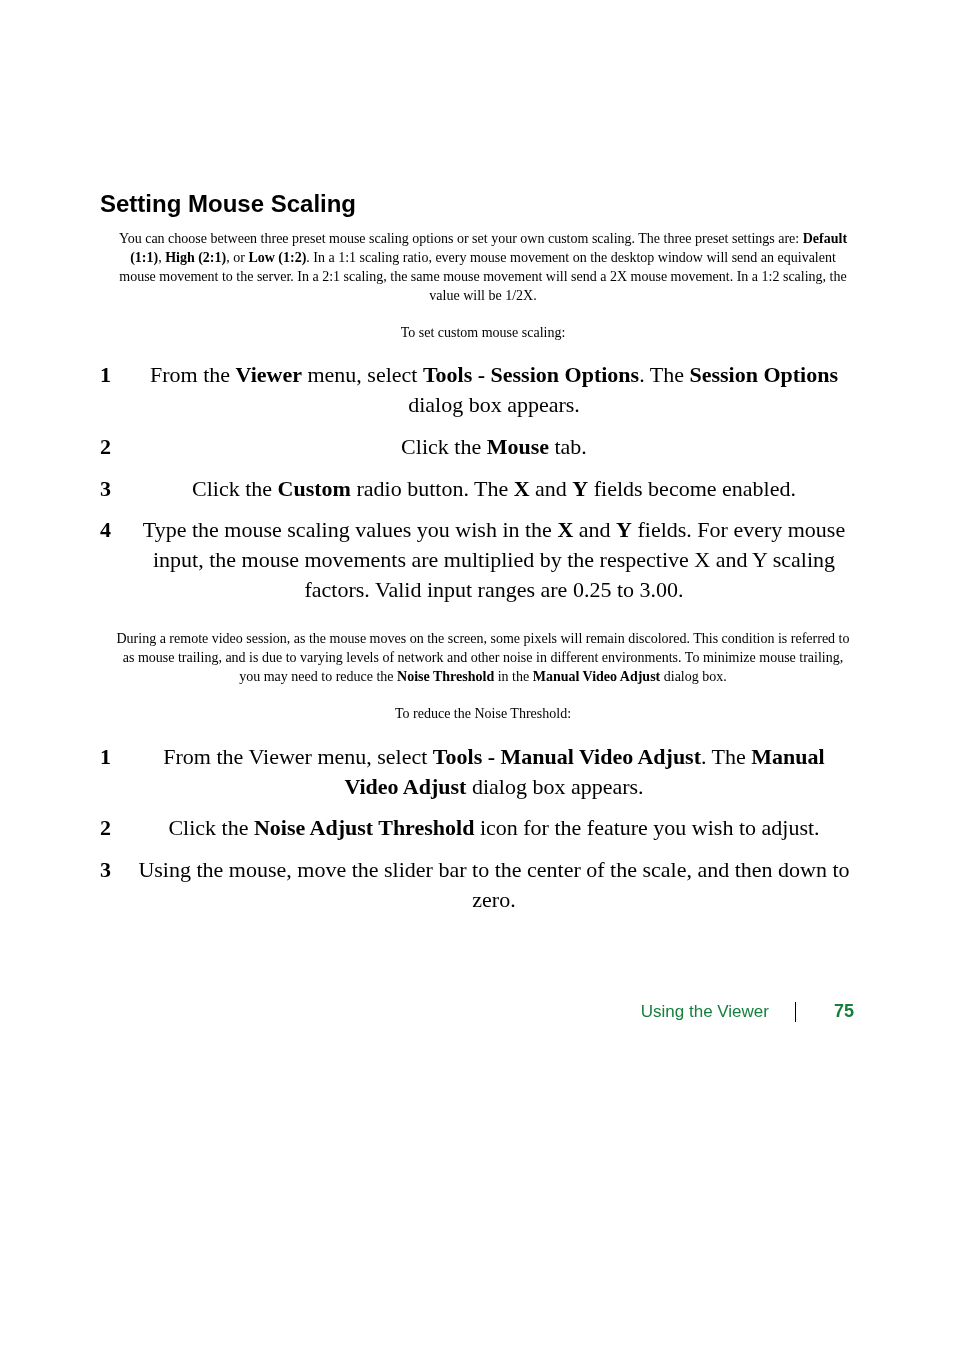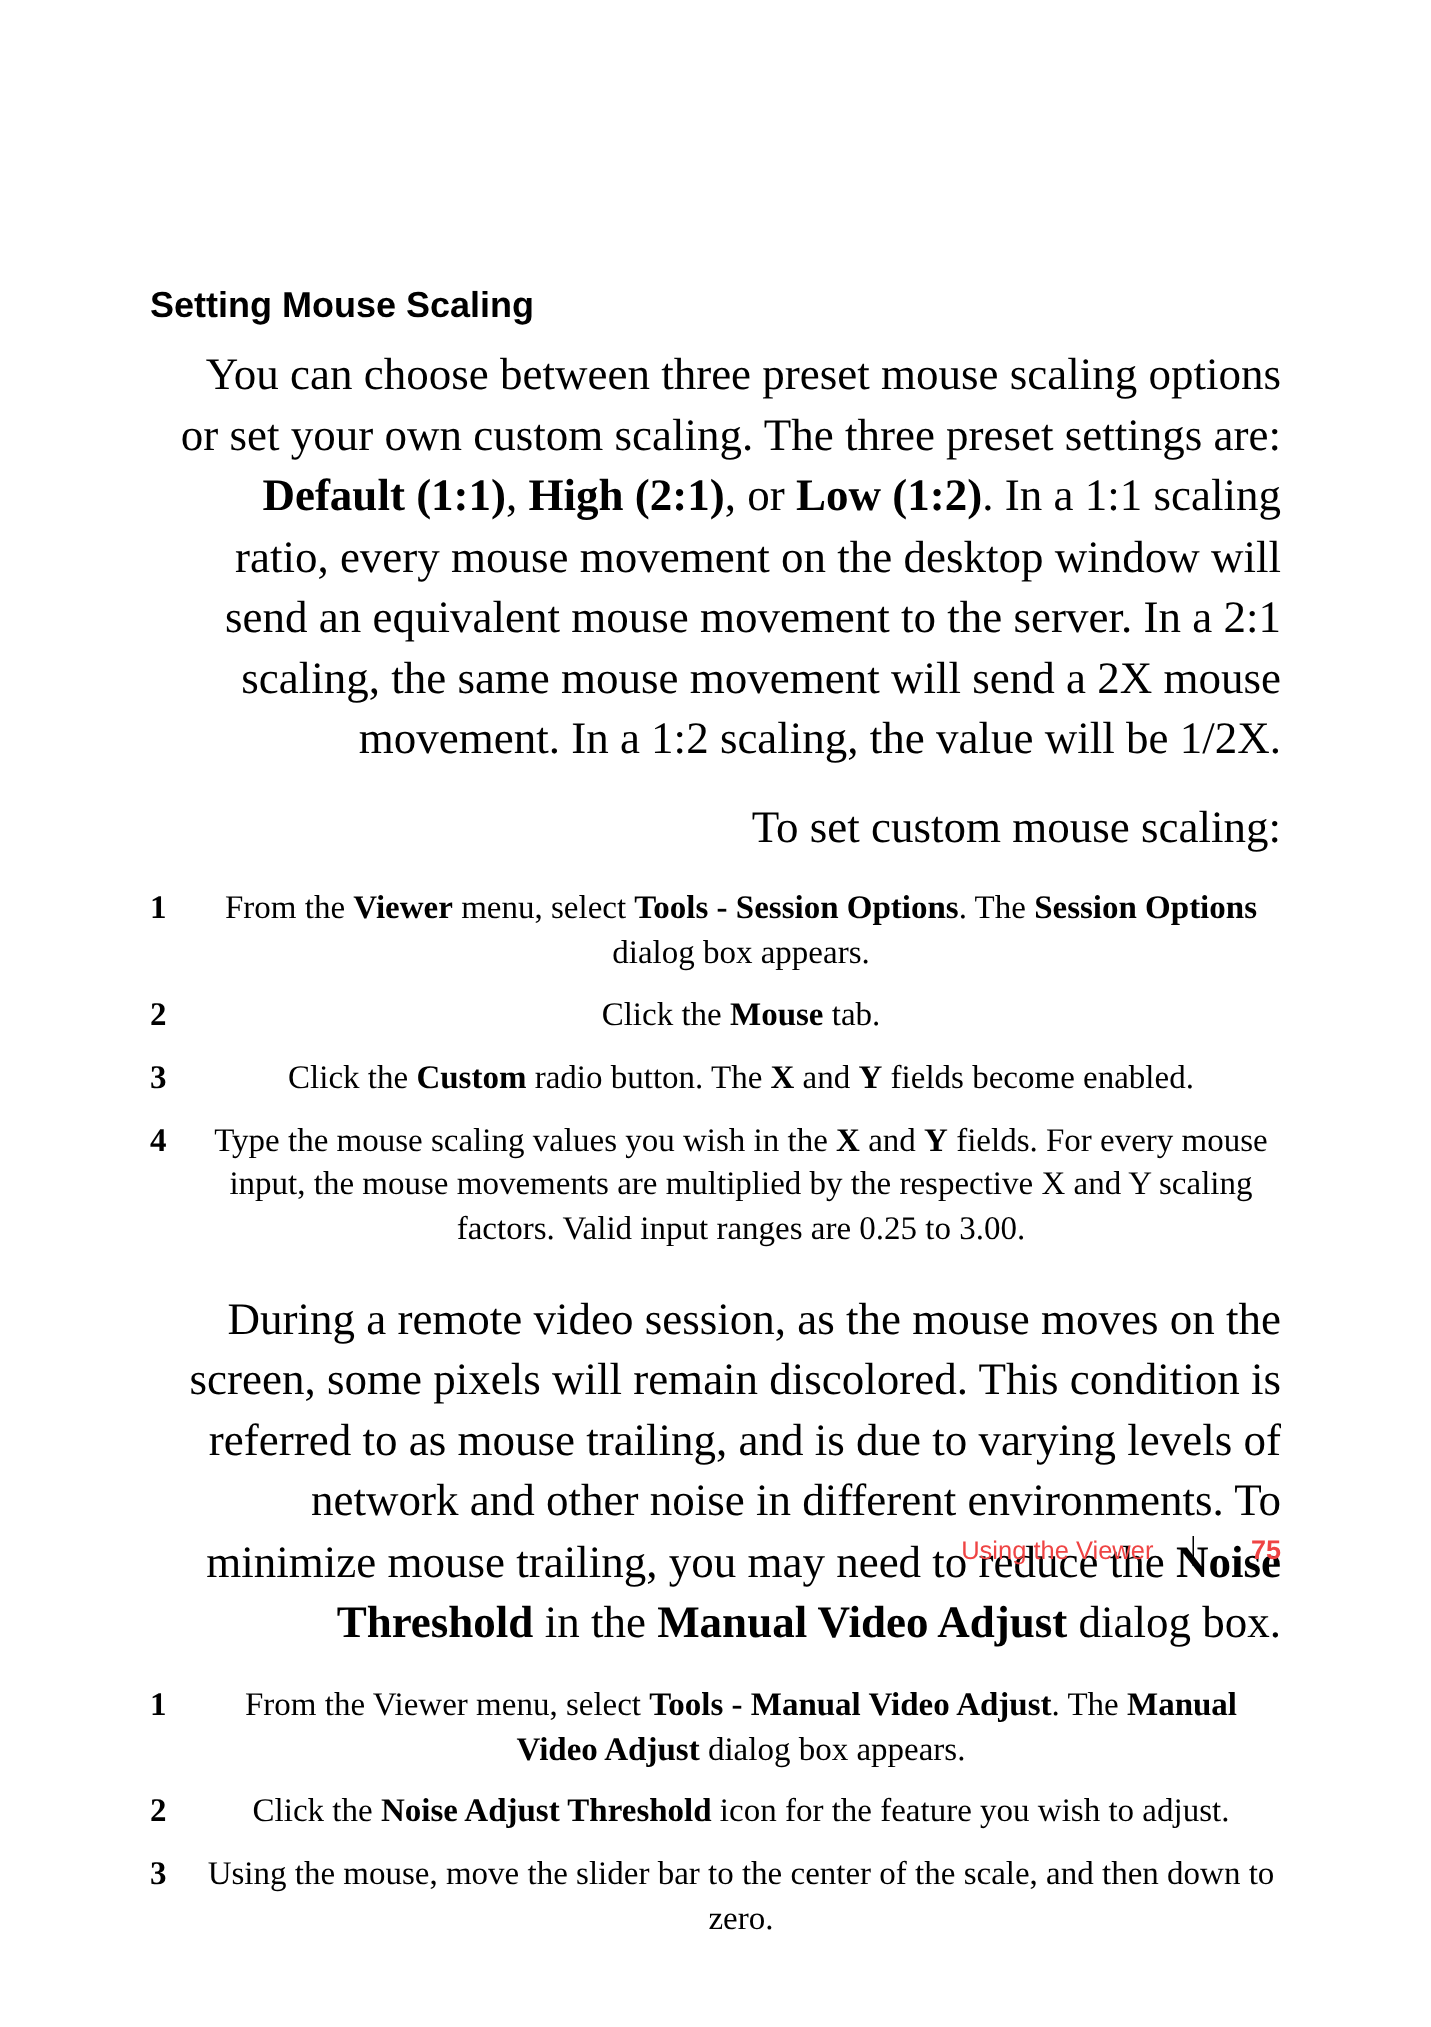--- a/index.html
+++ b/index.html
@@ -21,24 +21,24 @@
   }
   .heading {
     font-family: "Helvetica Neue", Helvetica, Arial, sans-serif;
     font-weight: 700;
     font-stretch: condensed;
     font-size: 24px;
     letter-spacing: 0px;
     margin: 0 0 12px 0;
   }
   .para {
-    font-size: 30px;
+    font-size: 14px;
     line-height: 1.35;
     margin: 0 0 18px 12px;
-    text-align: right;
+    text-align: center;
   }
   .list {
     margin: 0 0 26px 0;
     padding: 0;
   }
   .li {
     display: flex;
     flex-direction: row;
     align-items: flex-start;
     margin: 0 0 12px 0;
@@ -52,28 +52,28 @@
   }
   .li-body {
     flex: 1 1 auto;
     font-size: 22px;
     line-height: 1.35;
     text-align: center;
   }
   .b { font-weight: bold; }
   .footer {
     position: absolute;
-    bottom: 46px;
+    bottom: 68px;
     right: 100px;
     font-family: "Helvetica Neue", Helvetica, Arial, sans-serif;
     font-size: 17px;
     display: flex;
     align-items: center;
     gap: 26px;
-    color: #ef4444;
+    color: #15803d;
   }
   .footer .divider {
     width: 1px;
     height: 20px;
     background: #000;
     display: inline-block;
   }
   .footer .pagenum { font-weight: 700; font-size: 18px; margin-left: 12px; }
   .spacer-top-2 { margin-top: 10px; }
 </style>
@@ -115,20 +115,21 @@
         <span>Type the mouse scaling values you wish in the </span><span class="b">X</span><span> and </span><span class="b">Y</span><span> fields. For every mouse input, the mouse movements are multiplied by the respective X and Y scaling factors. Valid input ranges are 0.25 to 3.00.</span>
       </div>
     </div>
   </div>
 
 
   <p class="para">
     <span>During a remote video session, as the mouse moves on the screen, some pixels will remain discolored. This condition is referred to as mouse trailing, and is due to varying levels of network and other noise in different environments. To minimize mouse trailing, you may need to reduce the </span><span class="b">Noise Threshold</span><span> in the </span><span class="b">Manual Video Adjust</span><span> dialog box.</span>
   </p>
 
+  <p class="para">To reduce the Noise Threshold:</p>
 
   <div class="list">
     <div class="li">
       <div class="li-num">1</div>
       <div class="li-body">
         <span>From the Viewer menu, select </span><span class="b">Tools - Manual Video Adjust</span><span>. The </span><span class="b">Manual Video Adjust</span><span> dialog box appears.</span>
       </div>
     </div>
     <div class="li">
       <div class="li-num">2</div>

